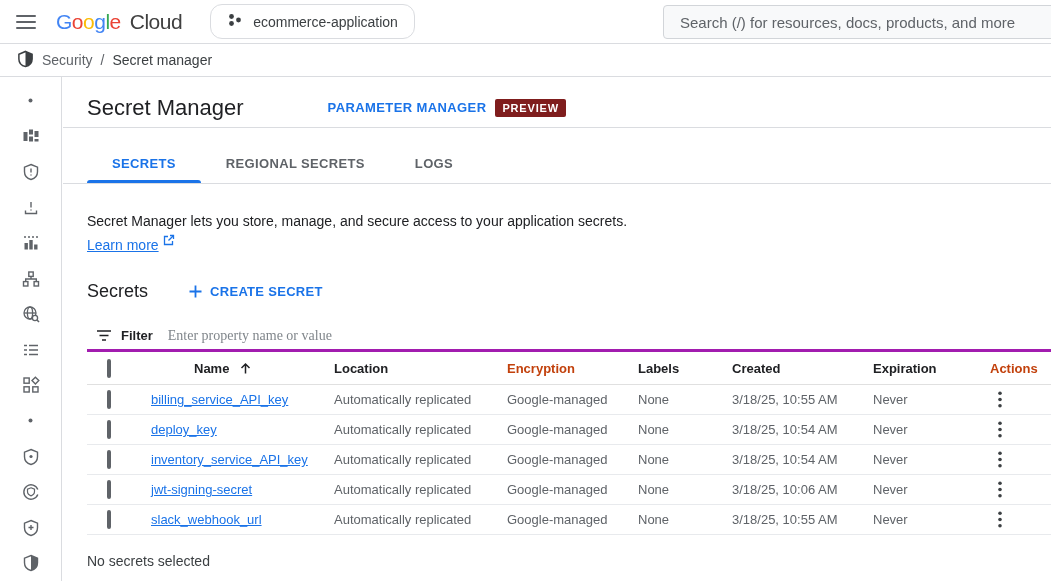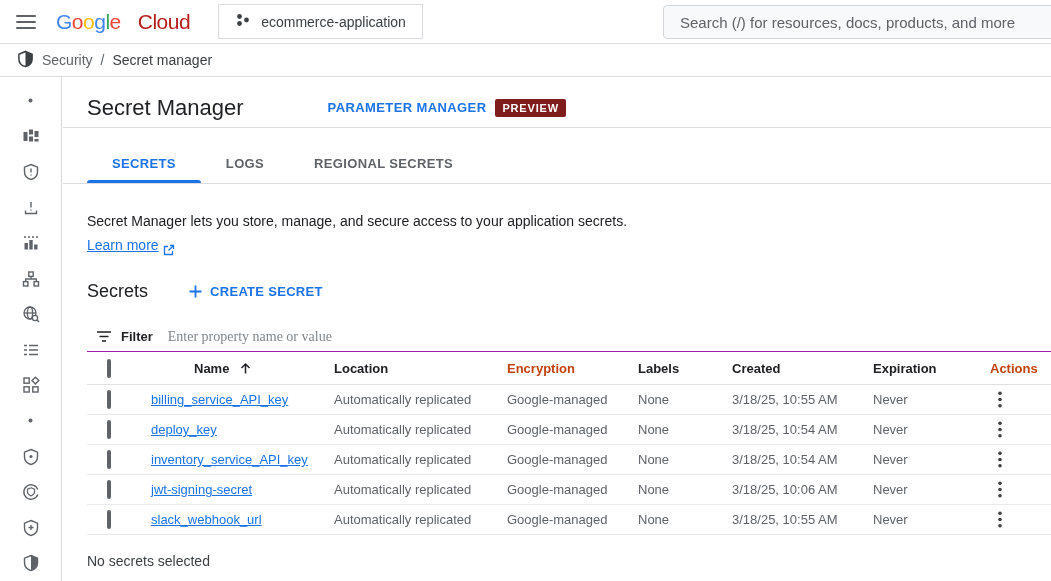--- a/index.html
+++ b/index.html
@@ -10,23 +10,23 @@
     font-size:13px;
   }
   
   .top-header{position:absolute;top:0;left:0;width:100%;height:44px;background:#fff;
     border-bottom:1px solid #dadce0;display:flex;align-items:center;}
   .hamburger{margin-left:16px;width:20px;height:14px;display:flex;flex-direction:column;
     justify-content:space-between;cursor:pointer;}
   .hamburger span{display:block;height:2px;background:#5f6368;border-radius:1px;}
   .logo{margin-left:20px;display:flex;align-items:baseline;font-size:21px;font-weight:500;
     letter-spacing:-0.5px;cursor:pointer;white-space:nowrap;}
-  .logo .cloud{color:#b91c1c;margin-left:17px;font-weight:400;}
+  .logo .cloud{color:#404040;margin-left:9px;font-weight:400;}
   .l-b{color:#4285F4}.l-r{color:#EA4335}.l-y{color:#FBBC05}.l-g{color:#34A853}
-  .project-btn{margin-left:28px;height:35px;border:1px solid #dadce0;border-radius:0;
+  .project-btn{margin-left:28px;height:35px;border:1px solid #dadce0;border-radius:12px;
     background:#fff;display:flex;align-items:center;padding:0 16px;gap:10px;cursor:pointer;
     font-size:14px;color:#3c4043;}
   .search-box{position:absolute;left:663px;right:-6px;top:5px;height:34px;
     background:#f8f9fa;border:1px solid #d2d5d9;border-radius:4px;display:flex;align-items:center;}
   .search-box input{border:none;outline:none;background:transparent;width:100%;
     font-size:15px;color:#3c4043;padding:0 16px;font-family:inherit;}
   .search-box input::placeholder{color:#5f6368;}
   
   .crumb-bar{position:absolute;top:44px;left:0;width:100%;height:33px;background:#fff;
     border-bottom:1px solid #dadce0;display:flex;align-items:center;padding-left:17px;gap:8px;}
@@ -50,31 +50,31 @@
     letter-spacing:0.8px;padding:3px 7px;border-radius:2px;}
   .header-divider{position:absolute;top:50px;left:0;right:0;border-top:1px solid #dadce0;}
   .tabs{position:absolute;top:66px;left:0;right:0;height:41px;display:flex;
     padding-left:24px;border-bottom:1px solid #dadce0;}
   .tab{position:relative;display:flex;align-items:center;padding:0 25px;font-size:13px;
     font-weight:700;letter-spacing:0.35px;color:#5f6368;cursor:pointer;}
   .tab.active{color:#1a73e8;}
   .tab.active::after{content:"";position:absolute;left:0;right:0;bottom:0;height:3px;
     background:#1a73e8;border-radius:3px 3px 0 0;}
   .desc{position:absolute;top:133px;left:24px;font-size:14px;color:#202124;line-height:22px;}
-  .learn-more{display:inline-flex;align-items:flex-end;gap:4px;color:#1a73e8;
+  .learn-more{display:inline-flex;align-items:flex-start;gap:4px;color:#1a73e8;
     text-decoration:underline;cursor:pointer;margin-top:2px;}
   .secrets-row{position:absolute;top:196px;left:24px;height:36px;display:flex;align-items:center;}
   .secrets-heading{font-size:18px;font-weight:400;color:#202124;}
   .create-btn{margin-left:40px;display:flex;align-items:center;gap:7px;color:#1a73e8;
     font-size:13px;font-weight:700;letter-spacing:0.3px;background:none;border:none;
     cursor:pointer;font-family:inherit;}
   
   .table-wrap{position:absolute;top:245px;left:24px;right:0;}
   .filter-row{height:30px;display:flex;align-items:center;padding-left:9px;
-    border-bottom:1px solid #a21caf;}
+    border-bottom:3px solid #a21caf;}
   .filter-label{font-size:13px;font-weight:700;color:#202124;margin-left:9px;}
   .filter-input{flex:1;border:none;outline:none;font-size:14px;color:#3c4043;
     margin-left:15px;font-family:Liberation Serif, serif;}
   .filter-input::placeholder{color:#80868b;}
   .grid-row{display:grid;grid-template-columns:64px 183px 173px 131px 94px 141px 113px 1fr;
     align-items:center;}
   .thead{height:33px;border-bottom:1px solid #e0e0e0;font-size:13px;font-weight:700;color:#202124;}
   .thead .muted{color:#c2410c;}
   .th-name{display:flex;align-items:center;gap:10px;padding-left:43px;}
   .trow{height:30px;border-bottom:1px solid #e8eaed;font-size:13px;color:#5f6368;}
@@ -264,22 +264,22 @@
 
   <div class="title-row">
     <h1 class="page-title">Secret Manager</h1>
     <span class="param-link">PARAMETER MANAGER</span>
     <span class="preview-badge">PREVIEW</span>
   </div>
   <div class="header-divider"></div>
 
   <div class="tabs">
     <div class="tab active">SECRETS</div>
+    <div class="tab">REGIONAL SECRETS</div>
     <div class="tab">LOGS</div>
-    <div class="tab">REGIONAL SECRETS</div>
   </div>
 
   <div class="desc">
     <div>Secret Manager lets you store, manage, and secure access to your application secrets.</div>
     <span class="learn-more">
       <span>Learn more</span>
       <svg width="12" height="12" viewBox="0 0 12 12" fill="none" stroke="#1a73e8" stroke-width="1.3">
           <path d="M9.5 7 V10.5 H1.5 V2.5 H5"></path>
           <path d="M7 1.5 H10.5 V5"></path>
           <path d="M10.3 1.7 L5.5 6.5"></path>

